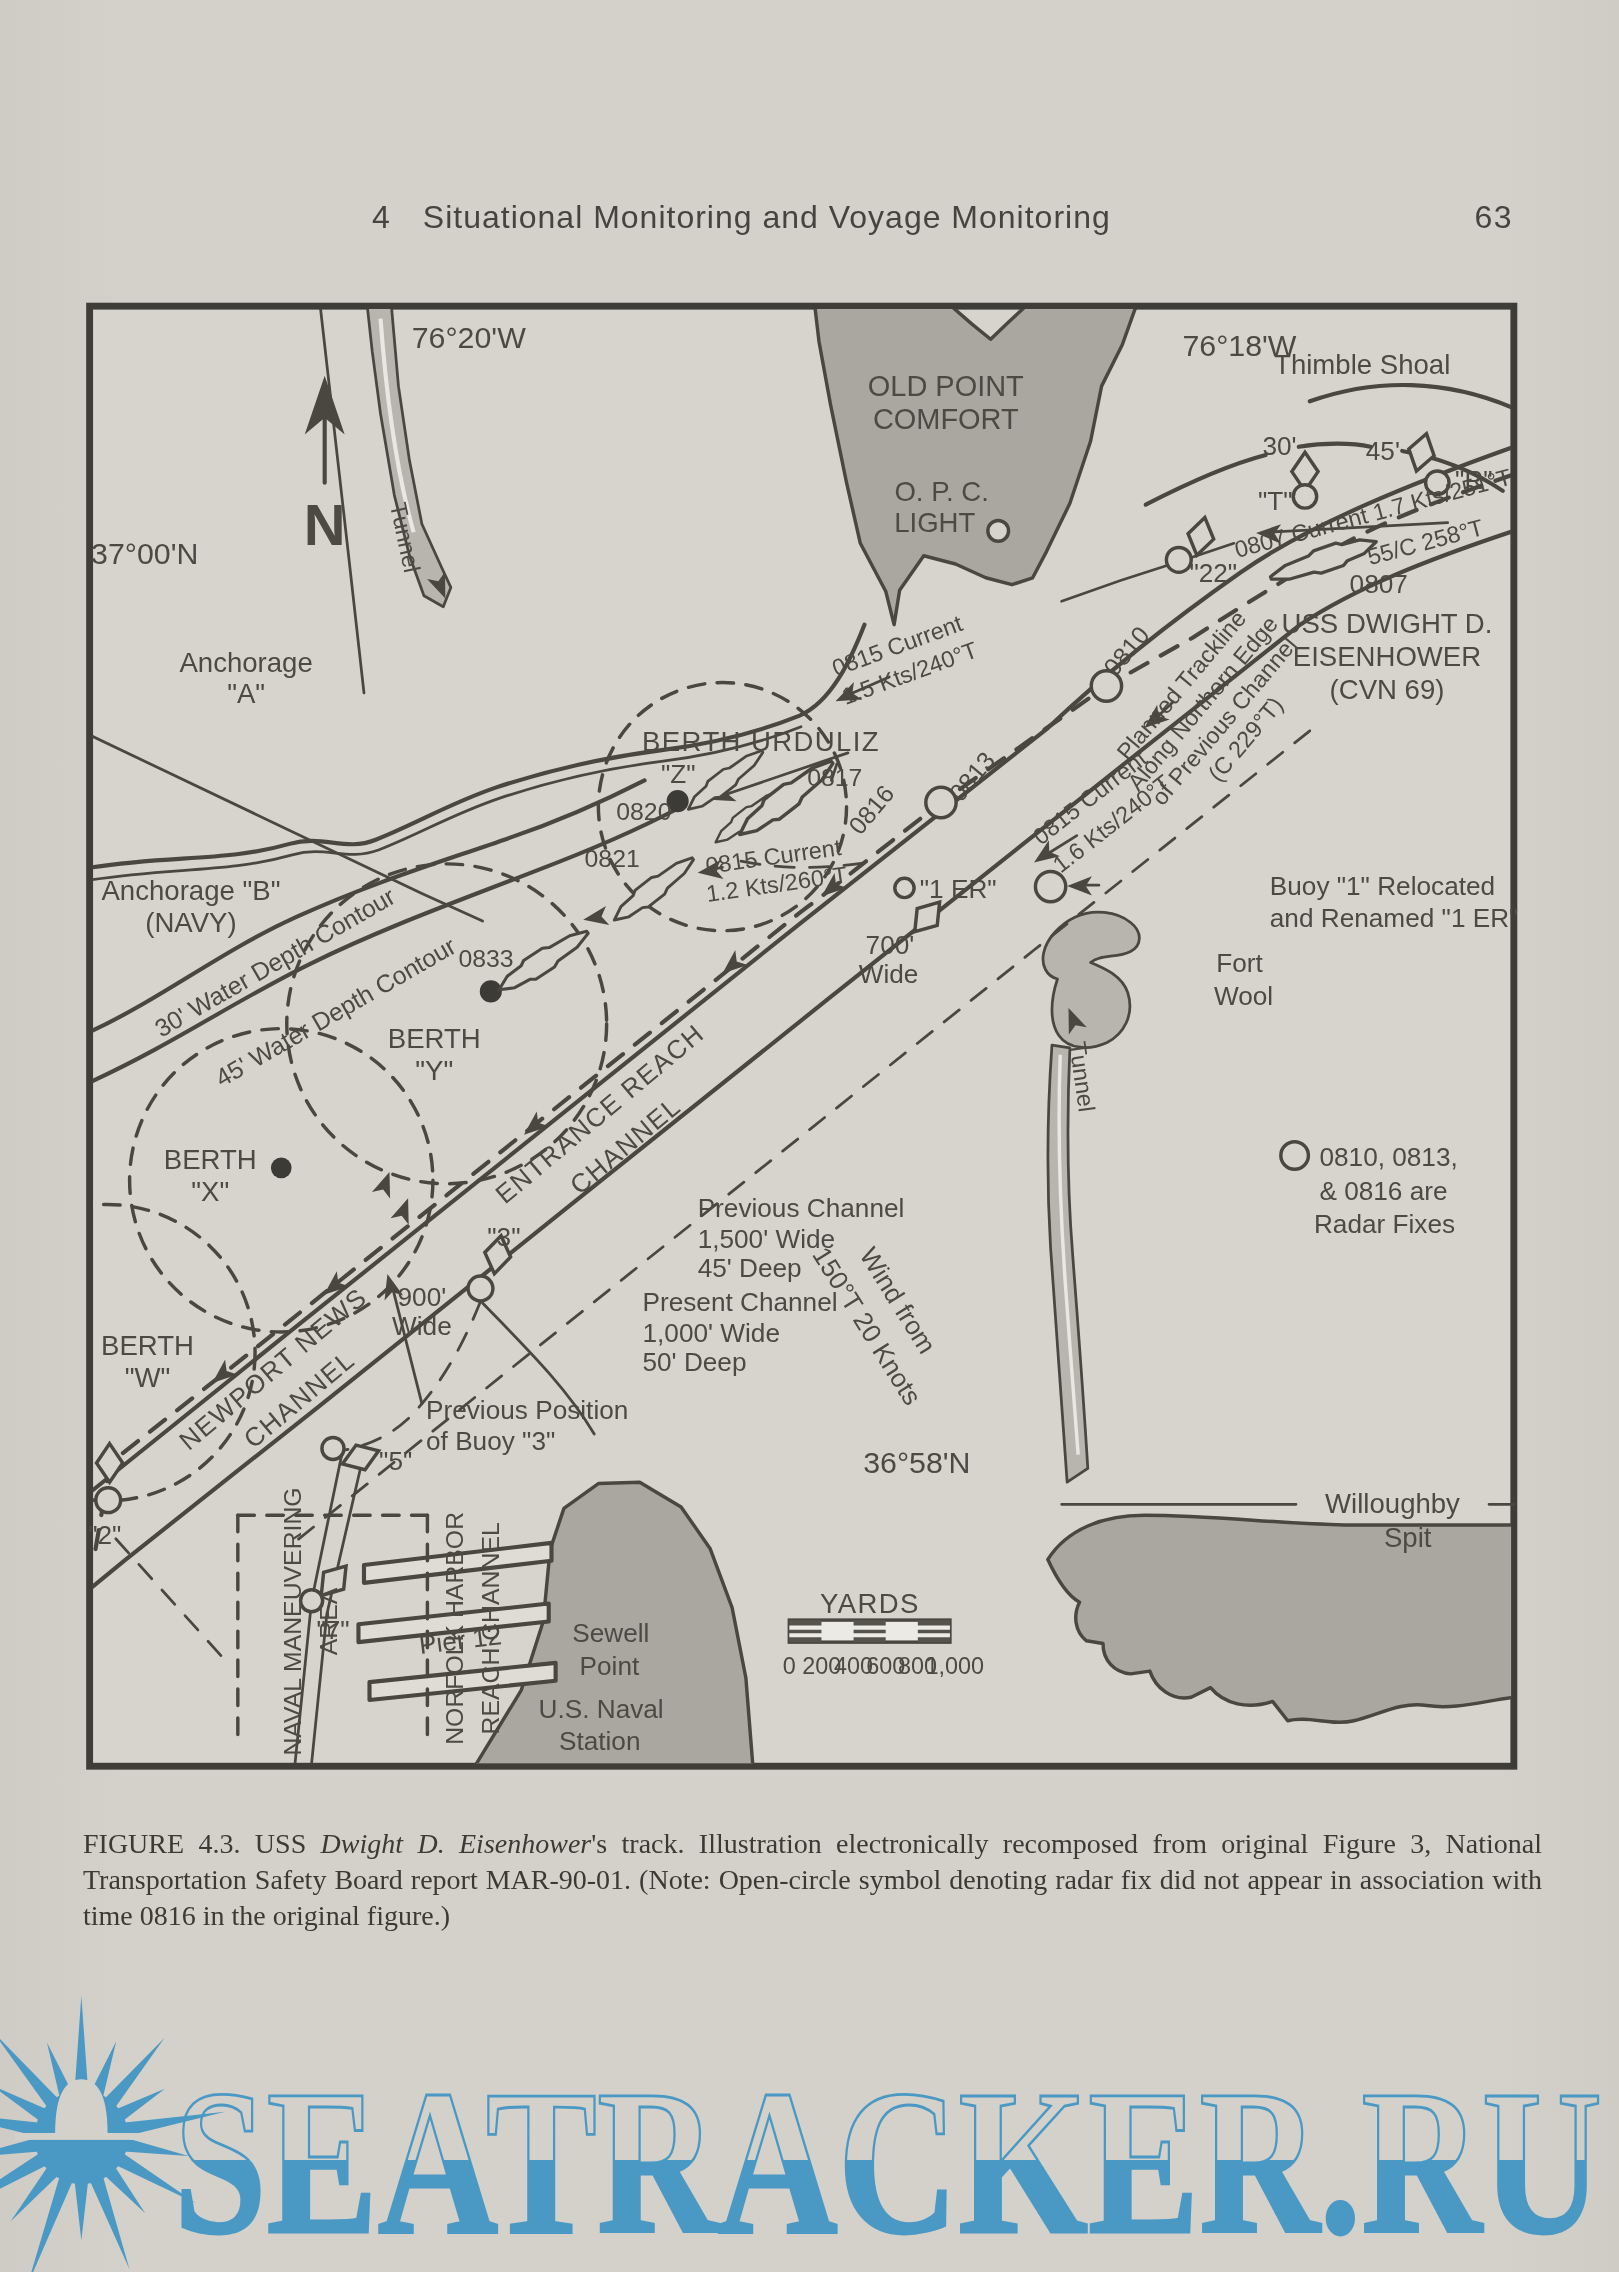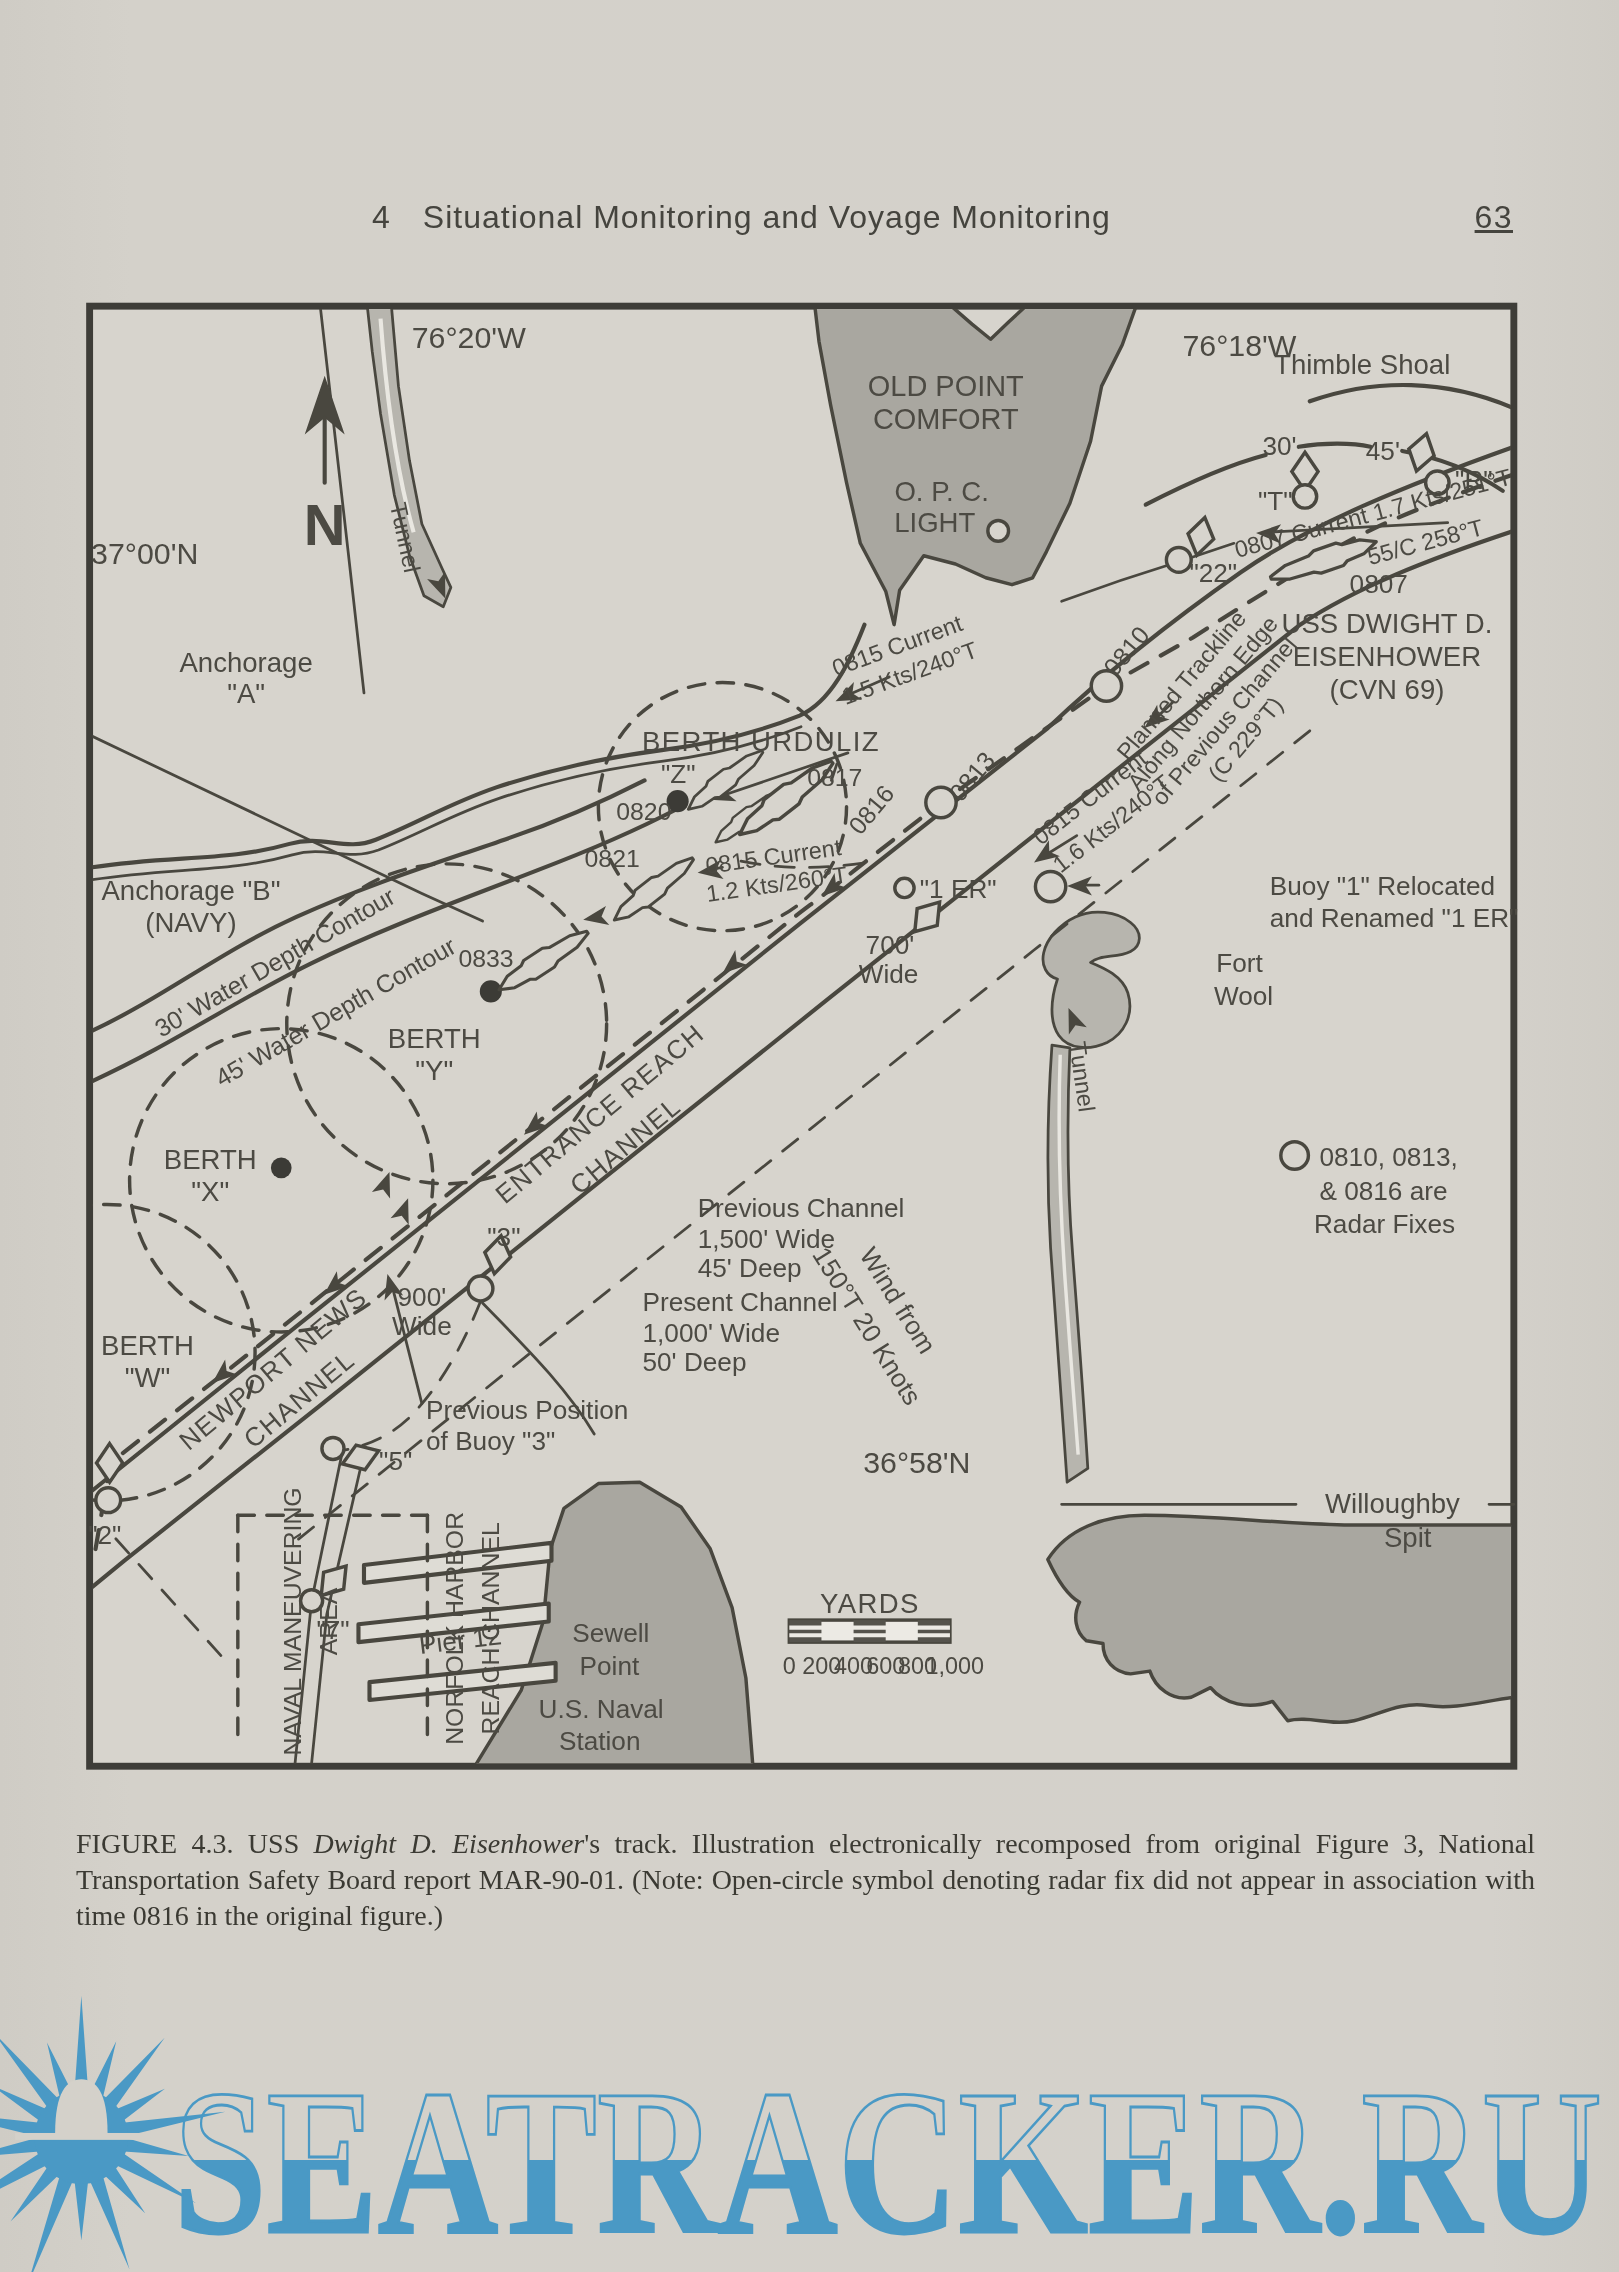--- a/index.html
+++ b/index.html
@@ -1,35 +1,35 @@
 <!DOCTYPE html>
 <html style="font-size:11px"><head>
 <meta charset="utf-8">
 <style>
   html,body{margin:0;padding:0;background:#8a8885;}
   .page{position:relative;width:1620px;height:2273px;background:linear-gradient(90deg,#cfccc5 0%,#d4d1ca 8%,#d4d1cb 92%,#cfccc5 100%);overflow:hidden;font-family:"Liberation Sans",sans-serif;}
   .hdr{position:absolute;left:372px;top:199px;width:1141px;display:flex;align-items:baseline;
        font-size:32px;color:#45443e;letter-spacing:1px;}
   .hdr .num{margin-right:32px;}
   .hdr .ttl{flex:1;}
-  .hdr .pg{margin-left:27px;letter-spacing:1.4px;text-decoration:underline;}
+  .hdr .pg{margin-left:27px;letter-spacing:1.4px;}
   svg.chart{position:absolute;left:0;top:0;width:1620px;height:2273px;}
   .lbl{font-family:"Liberation Sans",sans-serif;fill:#4c4a43;}
   .ln{fill:none;stroke:#49473f;stroke-width:6;stroke-linecap:round;stroke-linejoin:round;}
   .thin{stroke-width:4;}
   .dash{stroke-dasharray:28 22;}
   .dashc{stroke-dasharray:24 18;stroke-width:5;}
   .land{fill:#a9a7a0;stroke:#49473f;stroke-width:5;stroke-linejoin:round;}
   .tun{fill:#b7b5ae;stroke:#49473f;stroke-width:4;stroke-linejoin:round;}
   .pier{fill:#dedcd5;stroke:#49473f;stroke-width:6;stroke-linejoin:round;}
   .open{fill:#d7d4cd;stroke:#49473f;stroke-width:5;}
   .dot{fill:#3c3b36;stroke:none;}
   .ah{fill:#49473f;stroke:none;}
   .ship{fill:#d7d4cd;stroke:#49473f;stroke-width:5;stroke-linejoin:round;}
-  .cap{position:absolute;left:76px;top:1798px;width:1459px;font-family:"Liberation Serif",serif;
+  .cap{position:absolute;left:83px;top:1798px;width:1459px;font-family:"Liberation Serif",serif;
        font-size:28px;line-height:1.28;color:#3b3a33;text-align:justify;}
 </style>
 </head>
 <body>
 
 <div class="page">
 
   <div class="hdr">
     <span class="num">4</span>
     <span class="ttl">Situational Monitoring and Voyage Monitoring</span>

